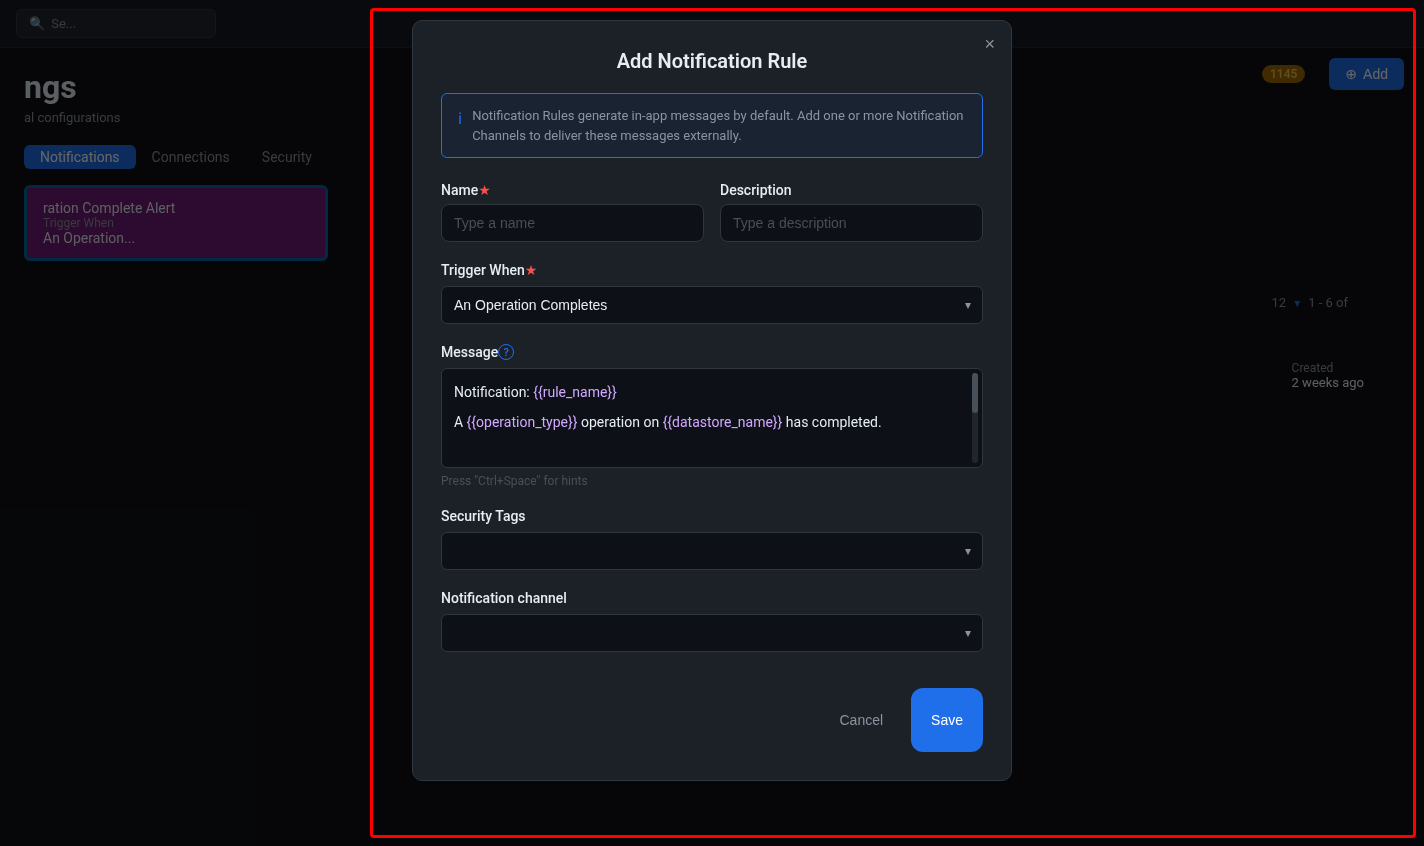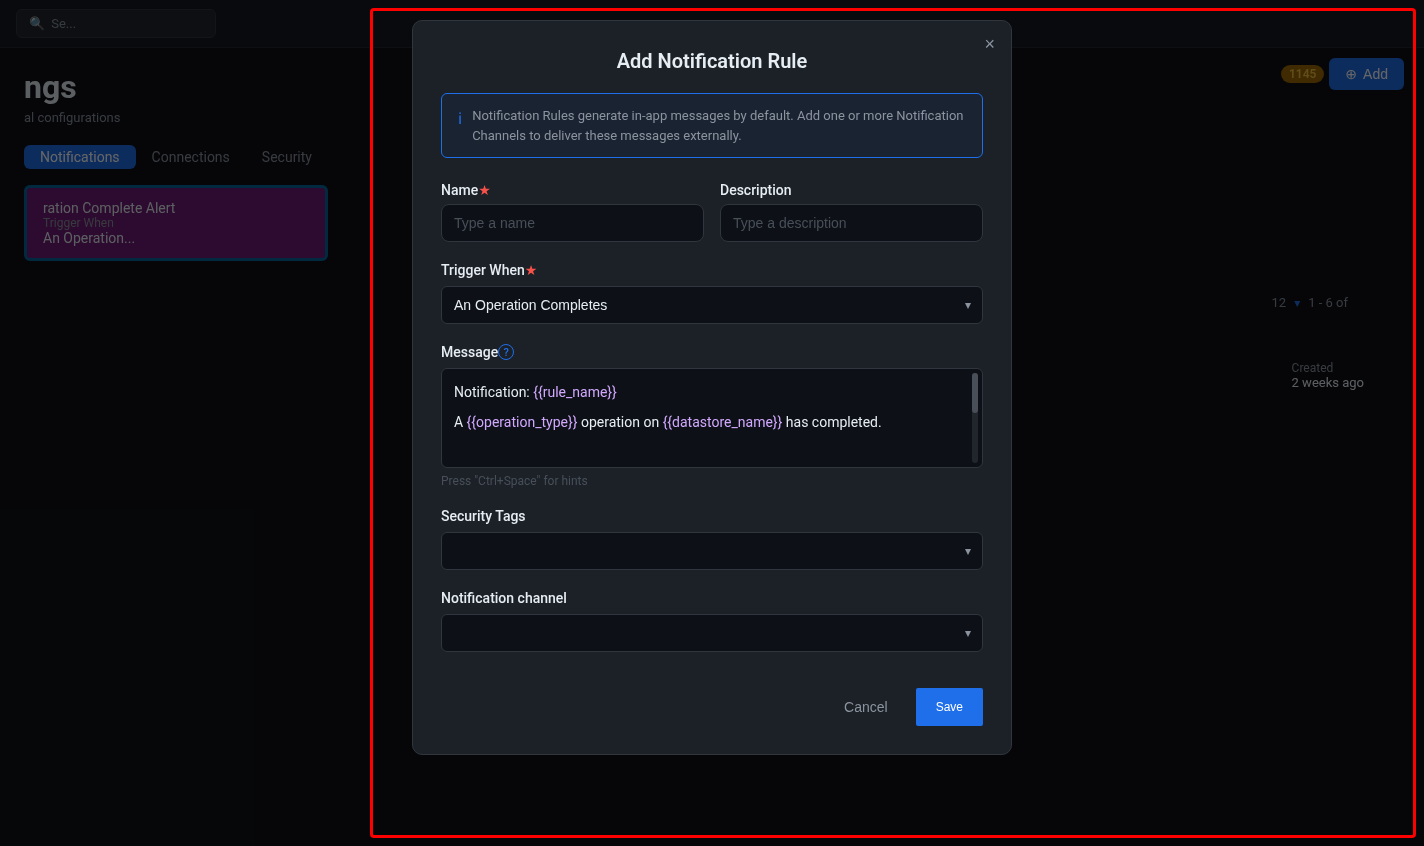--- a/index.html
+++ b/index.html
@@ -327,36 +327,36 @@
       border: none;
       color: #8b949e;
       font-size: 14px;
       cursor: pointer;
       padding: 8px 16px;
     }
 
     .btn-save {
       background: #1f6feb;
       border: none;
-      border-radius: 2px;
+      border-radius: 12px;
       color: #fff;
-      font-size: 12px;
+      font-size: 14px;
       font-weight: 500;
       cursor: pointer;
-      padding: 12px 20px;
+      padding: 24px 20px;
     }
 
     
     .bg-right-actions {
       position: absolute;
       top: 58px;
       right: 20px;
       display: flex;
       align-items: center;
-      gap: 5px;
+      gap: 24px;
     }
 
     .bg-add-btn {
       background: #1f6feb;
       border: none;
       border-radius: 6px;
       color: #fff;
       font-size: 14px;
       padding: 8px 16px;
       cursor: pointer;

